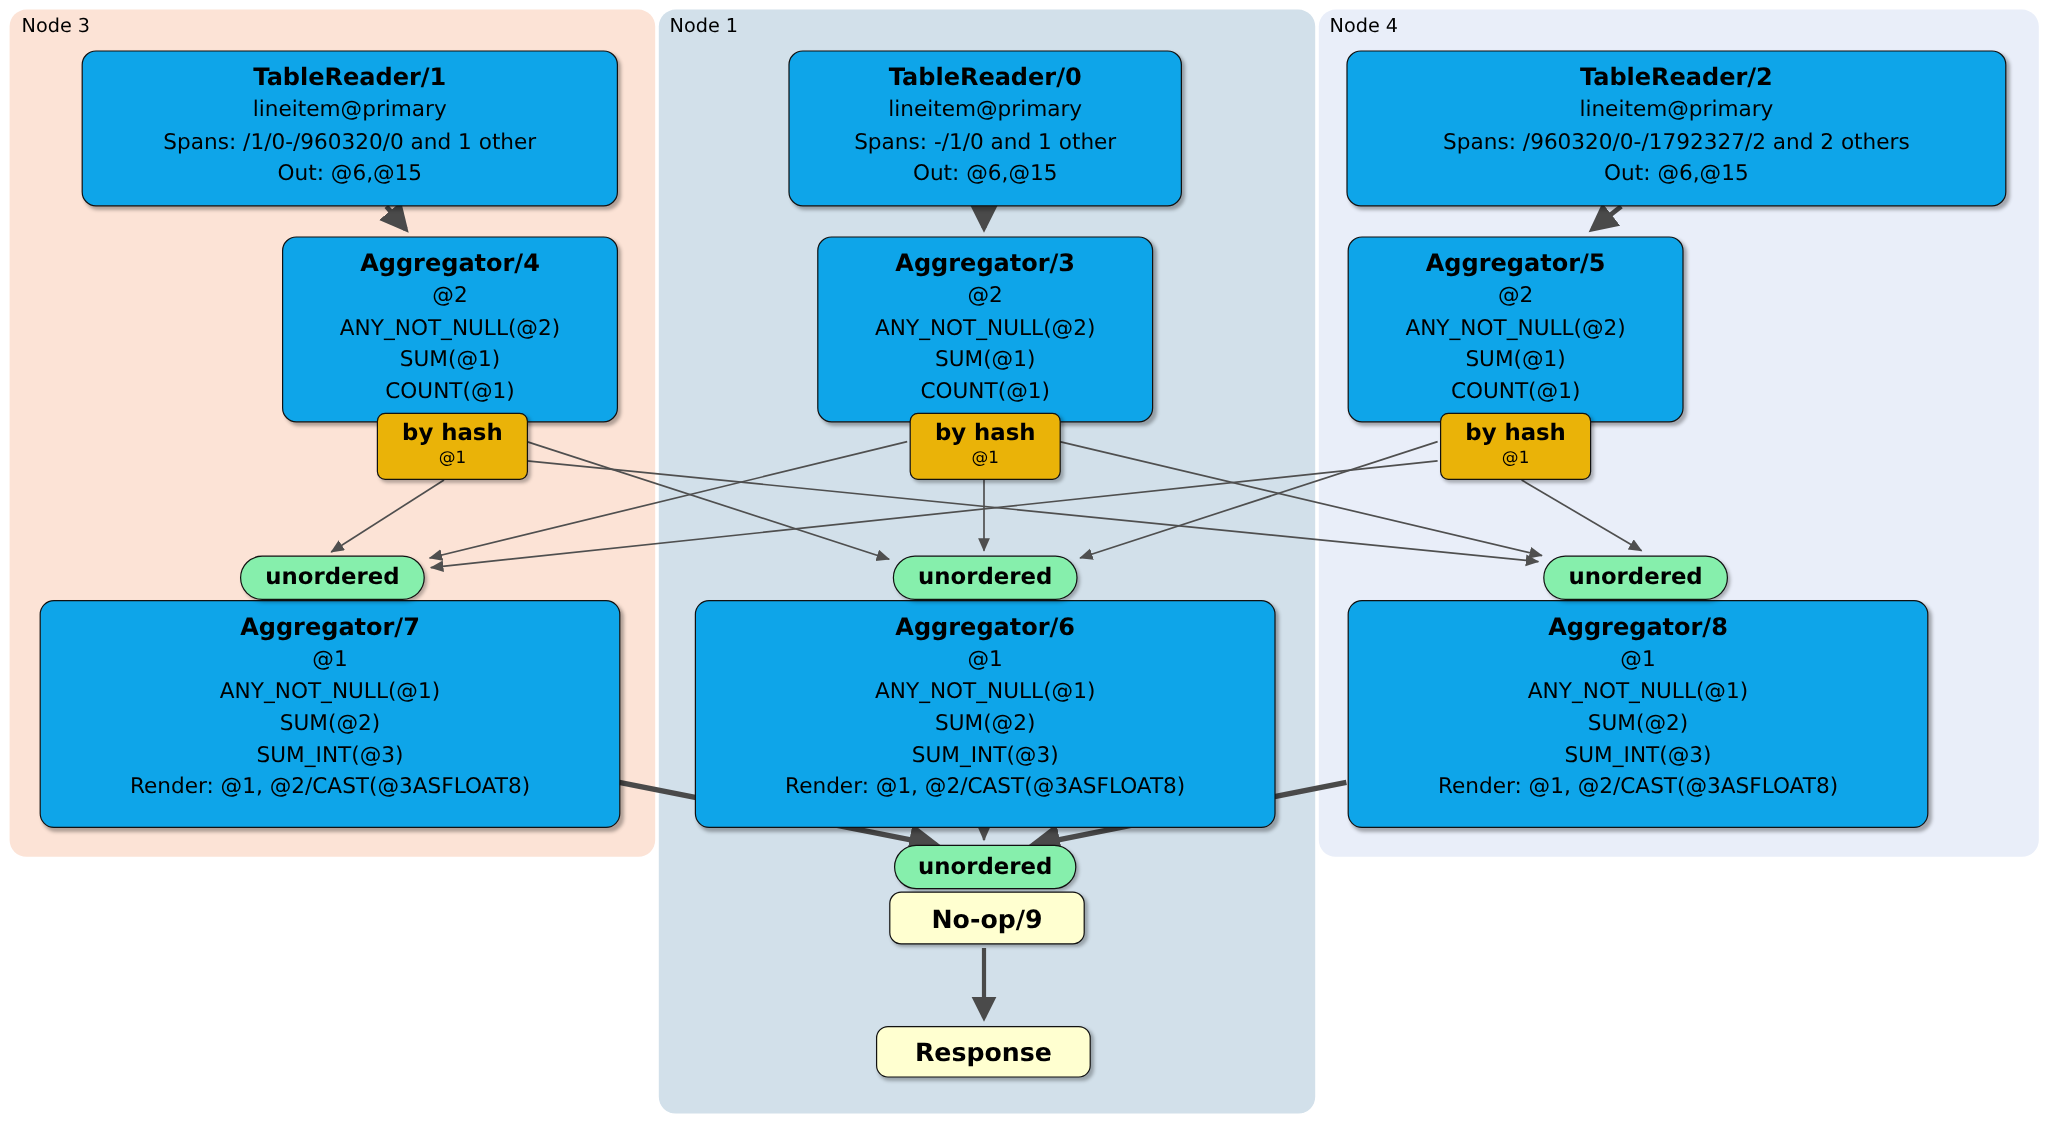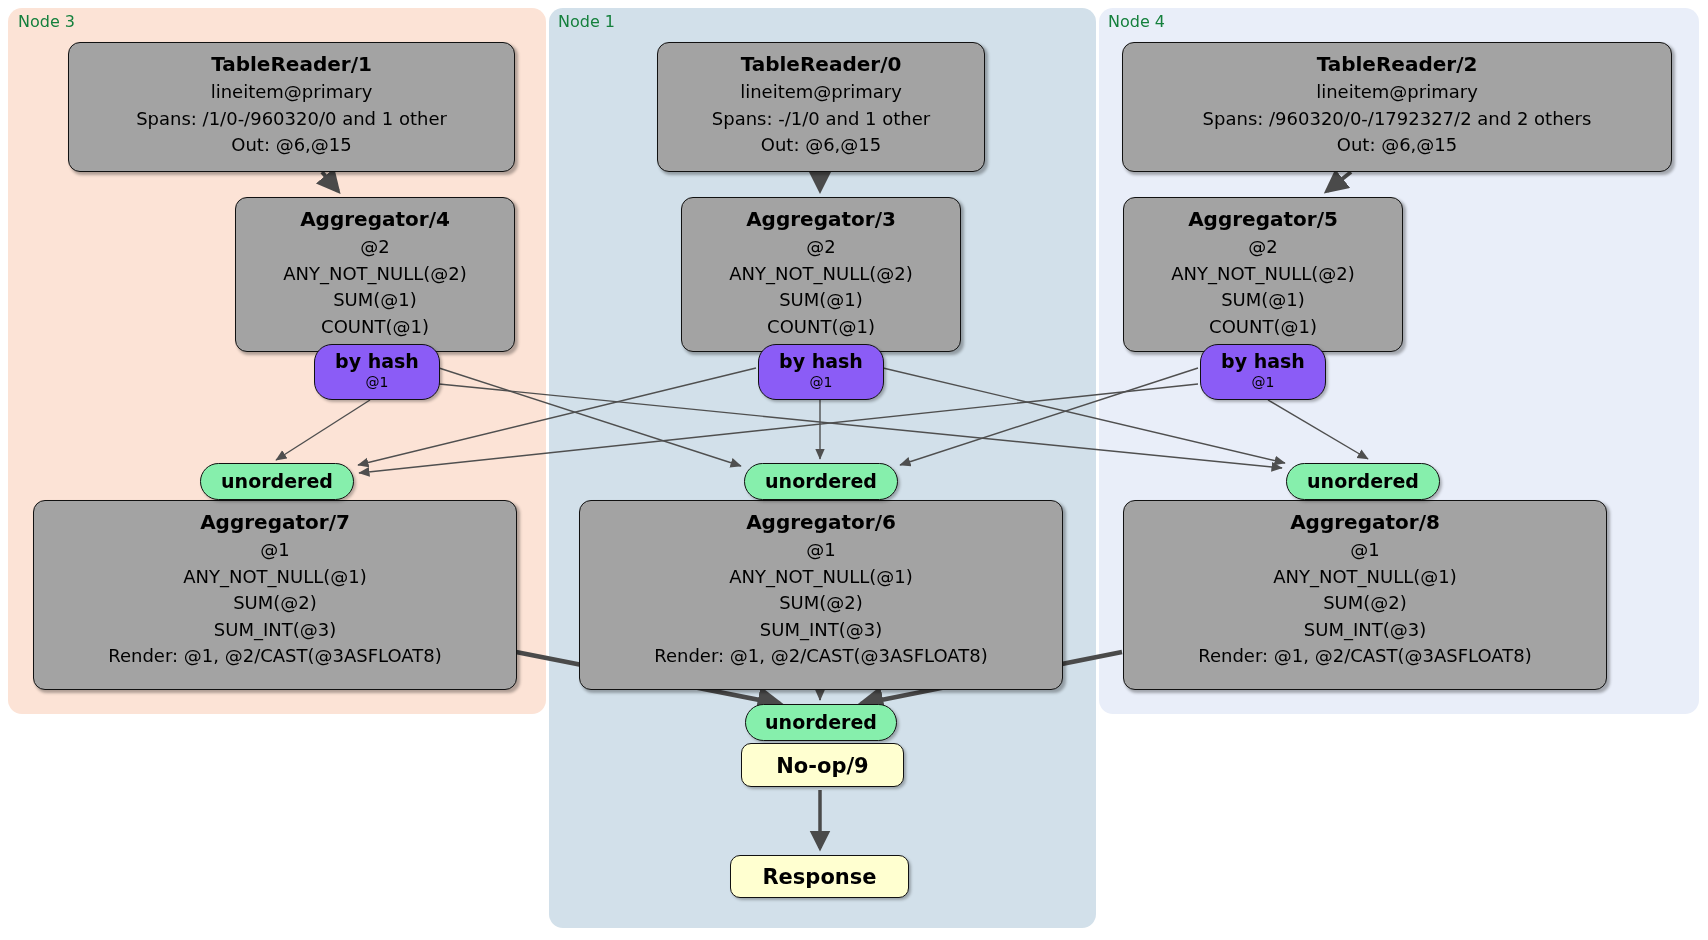--- a/index.html
+++ b/index.html
@@ -2,37 +2,37 @@
 <html><head>
 <meta charset="utf-8">
 <style>
   html,body{margin:0;padding:0;background:#ffffff;}
   #canvas{
     position:relative;width:1708px;height:940px;overflow:hidden;
     font-family:"DejaVu Sans","Liberation Sans",sans-serif;color:#000;
   }
   .nodebg{position:absolute;border-radius:14px;z-index:1;}
   .nodebg-label{
-    position:absolute;top:10px;left:16px;font-size:16px;color:#15803d;
+    position:absolute;top:10px;left:16px;font-size:16px;color:#000000;
     z-index:2;white-space:nowrap;
   }
   #edges{position:absolute;left:0;top:0;z-index:3;}
   .planbox{
-    position:absolute;z-index:4;background:#a3a3a3;border:1.6px solid #111;
+    position:absolute;z-index:4;background:#0ea5e9;border:1.6px solid #111;
     border-radius:12px;text-align:center;padding-top:7px;
     box-shadow:2.5px 2.5px 3px rgba(0,0,0,0.30);
   }
   .planbox .title{font-size:20px;font-weight:bold;line-height:29px;white-space:nowrap;}
   .planbox .line{font-size:18px;line-height:26.5px;white-space:nowrap;}
   .badge{
     position:absolute;z-index:5;border:1.7px solid #111;text-align:center;
     box-shadow:2px 2px 3px rgba(0,0,0,0.28);
   }
   .router{
-    background:#8b5cf6;border-radius:18px;padding-top:4px;
+    background:#eab308;border-radius:7px;padding-top:4px;
   }
   .router .rlabel{font-size:19px;font-weight:bold;line-height:24px;}
   .router .rkey{font-size:14px;line-height:19px;}
   .stream{
     background:#86efac;border-radius:19px;font-size:19px;font-weight:bold;
     line-height:34px;white-space:nowrap;
   }
   .termbox{
     position:absolute;z-index:5;background:#ffffd0;border:1.7px solid #111;
     border-radius:10px;text-align:center;font-size:21px;font-weight:bold;

